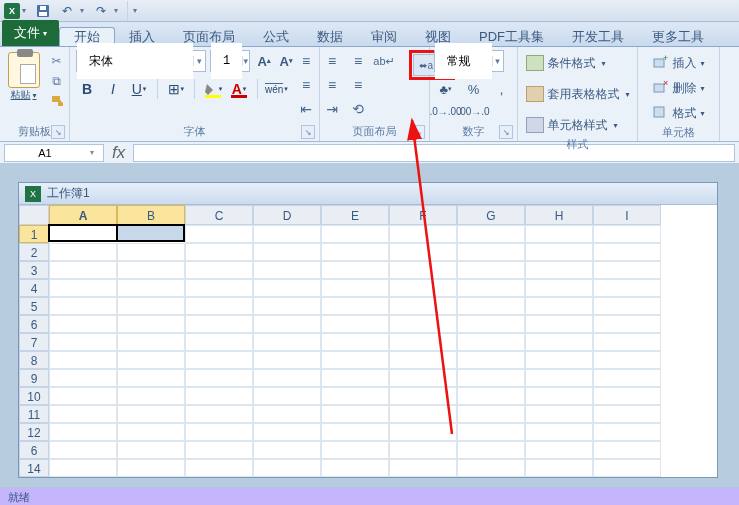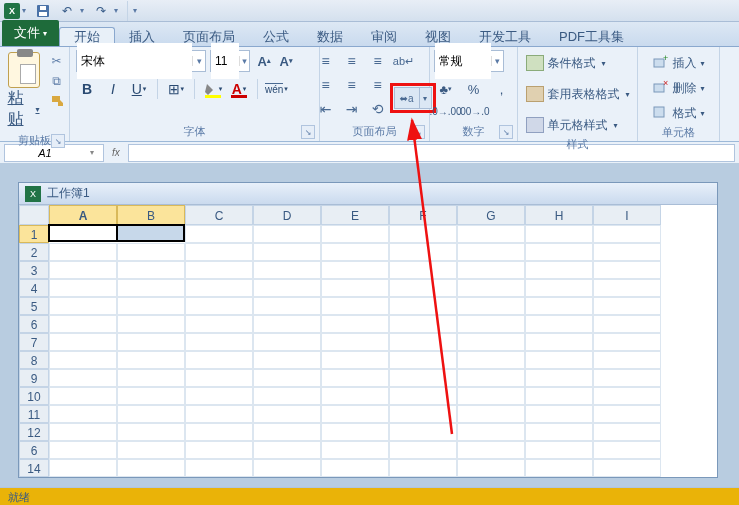--- a/index.html
+++ b/index.html
@@ -21,29 +21,29 @@
 .ribbon { height: 95px; background: #eaf1f9; display: flex; border-bottom: 1px solid #9db9d8; }
 .group { border-right: 1px solid #c4d4e6; padding: 3px 6px 2px; display: flex; flex-direction: column; align-items: center; position: relative; }
 .group-body { flex: 1; display: flex; align-items: flex-start; }
 .group-label { font-size: 11px; color: #5a7aa6; text-align: center; padding-top: 1px; width: 100%; position: relative; }
 .group-label .launcher { position: absolute; right: -2px; bottom: 0; width: 14px; height: 14px; border: 1px solid #b0c4de; font-size: 8px; color: #5a7aa6; display: flex; align-items: center; justify-content: center; background: #e6eef8; }
 
 .bigbtn { display: flex; flex-direction: column; align-items: center; padding: 2px 4px; }
 .paste-icon { width: 32px; height: 36px; background: #fff7e0; border: 1px solid #c0a050; position: relative; border-radius: 3px; }
 .paste-icon::before { content:""; position:absolute; top:-4px; left:8px; width:16px; height:8px; background:#888; border-radius:2px; }
 .paste-icon::after { content:""; position:absolute; bottom:3px; right:3px; width:14px; height:18px; background:#fff; border:1px solid #aaa; }
-.bigbtn .lbl { font-size: 16px; color: #3a5a82; display: flex; align-items: center; gap: 2px; text-decoration: underline; }
+.bigbtn .lbl { font-size: 10px; color: #3a5a82; display: flex; align-items: center; gap: 2px; text-decoration: underline; }
 .bigbtn .lbl::after { content:"▾"; font-size:8px; }
 
 .mini-col { display: flex; flex-direction: column; gap: 2px; margin-left: 4px; padding-top: 2px; }
 .mini { width: 18px; height: 18px; display: flex; align-items: center; justify-content: center; color: #5a7aa6; font-size: 12px; }
 
 .font-top { display: flex; gap: 4px; align-items: center; margin-bottom: 6px; }
 .combo { display: flex; align-items: center; border: 1px solid #a9bdd6; background: #fff; height: 22px; }
-.combo input { border: none; outline: none; height: 36px; padding: 0 4px; font-size: 12px; width: 100%; }
+.combo input { border: none; outline: none; height: 36px; padding: 0 12px; font-size: 12px; width: 100%; font-family: Liberation Mono, monospace; }
 .combo .dd { width: 14px; text-align: center; font-size: 9px; color: #5a7aa6; border-left: 1px solid #ddd; }
 .fontname { width: 130px; }
 .fontsize { width: 40px; }
 .grow-shrink { display: flex; gap: 2px; }
 .ab { width: 20px; height: 22px; display:flex; align-items:center; justify-content:center; font-size:13px; font-weight:bold; color:#3a5a82; }
 .ab sup { font-size: 7px; }
 .font-row2 { display: flex; gap: 4px; align-items: center; }
 .fbtn { min-width: 22px; height: 22px; display:flex; align-items:center; justify-content:center; font-size: 14px; color:#2a4a72; position:relative; }
 .fbtn .dd { font-size:7px; margin-left:1px; }
 .underline-color { position:absolute; bottom:2px; left:3px; right:3px; height:3px; }
@@ -67,42 +67,42 @@
 .style-icon.t3 { background:#d0d8e8; border-color:#90a0c0; }
 .style-btn .dd{font-size:8px; margin-left:2px;}
 
 .cell-col { display:flex; flex-direction:column; gap:3px; padding-top:2px; }
 .cell-btn { display:flex; align-items:center; gap:4px; height:22px; color:#3a5a82; font-size:12px; white-space:nowrap;}
 .cell-btn .dd{font-size:8px;}
 .cell-icon{width:16px;height:16px;}
 
 .formula-bar { height: 22px; background:#eaf1f9; border-bottom:1px solid #b8cce0; display:flex; align-items:center; padding:0 4px; }
 .namebox { width:100px; display:flex; align-items:center; border:1px solid #b0c4de; background:#fff; height:18px; }
-.namebox input { border:none; outline:none; width:80px; padding:0 4px; font-size:11px; text-align:center;font-style:italic; }
+.namebox input { border:none; outline:none; width:80px; padding:0 4px; font-size:11px; text-align:center; }
 .namebox .dd { width:14px; text-align:center; font-size:8px; color:#888; }
-.fx { margin:12px 8px; font-style:italic; color:#666; font-size:10px; }
+.fx { margin:12px 8px; font-style:italic; color:#666; font-size:17px; }
 .formula-input { flex:1; border:1px solid #b0c4de; height:18px; background:#fff; }
 
 .workspace { background:#b8cce0; padding: 18px 0 0 18px; height: calc(505px - 22px - 25px - 95px - 22px - 18px); overflow:hidden; position:relative;}
 .workbook { background:#fff; border:1px solid #7a98ba; width: 700px; }
 .wb-title { height:22px; background:linear-gradient(#e8f0fa,#cadaee); display:flex; align-items:center; padding:0 6px; gap:6px; border-bottom:1px solid #a9bdd6; font-size:12px; color:#3a5a82;}
 .wb-title .xic { width:16px; height:16px; background:#217346; color:#fff; font-size:9px; display:flex; align-items:center; justify-content:center; }
 
 .sheet { display:grid; grid-template-columns: 30px repeat(9, 68px); }
 .corner { background:#e8eef4; border:1px solid #c4d4e6; height:20px; }
 .colh { background:#e8eef4; border:1px solid #c4d4e6; height:20px; text-align:center; font-size:12px; color:#3a5a82; line-height:20px; }
 .colh.sela { background:#fbe49b; border-color:#d9b95a; font-weight:bold; }
 .colh.selb { background:#fbe49b; border-color:#d9b95a; }
 .rowh { background:#e8eef4; border:1px solid #c4d4e6; text-align:center; font-size:12px; color:#3a5a82; height:18px; line-height:18px;}
 .rowh.sel { background:#fbe49b; border-color:#d9b95a; }
 .cell { border:1px solid #dce6f0; height:18px; background:#fff; }
 .cell.selA { border:2px solid #000; background:#fff; margin:-1px; z-index:2; position:relative;}
 .cell.selB { background:#c7d8ea; border-top:2px solid #000; border-bottom:2px solid #000; border-right:2px solid #000; margin:-1px 0; z-index:1; position:relative;}
 
-.status { position:absolute; bottom:0; left:0; right:0; height:18px; background:#eab308; border-top:1px solid #b0c4de; font-size:11px; padding:0 8px; color:#3a5a82; line-height:18px;}
+.status { position:absolute; bottom:0; left:0; right:0; height:18px; background:#c4b5fd; border-top:1px solid #b0c4de; font-size:11px; padding:0 8px; color:#3a5a82; line-height:18px;}
 
 .arrow { position:absolute; pointer-events:none; z-index:10; }
 
 .sep { width:1px; height:20px; background:#c4d4e6; margin:0 3px; }
 </style>
 </head>
 <body>
 
 <div class="titlebar">
   <div class="qat">
@@ -126,22 +126,23 @@
 
 <div class="tabs">
   <div class="file-tab">文件</div>
   <div class="tab active">开始</div>
   <div class="tab">插入</div>
   <div class="tab">页面布局</div>
   <div class="tab">公式</div>
   <div class="tab">数据</div>
   <div class="tab">审阅</div>
   <div class="tab">视图</div>
+  <div class="tab">PDF工具集</div>
   <div class="tab">开发工具</div>
-  <div class="tab">PDF工具集</div>
+  <div class="tab">更多工具</div>
 </div>
 
 <div class="ribbon">
 
   <div class="group" style="width:70px">
     <div class="group-body">
       <div class="bigbtn">
         <div class="paste-icon"></div>
         <div class="lbl">粘贴</div>
       </div>
@@ -218,21 +219,21 @@
           <div class="abtn">≡</div>
           <div class="abtn">≡</div>
           <div class="abtn">≡</div>
           <div class="abtn">≡</div>
           <div class="abtn">≡</div>
           <div class="abtn">⇤</div>
           <div class="abtn">⇥</div>
           <div class="abtn">⟲</div>
         </div>
       </div>
-      <div style="margin-left:0; display:flex; flex-direction:column; gap:11px">
+      <div style="margin-left:0; display:flex; flex-direction:row; gap:11px">
         <div class="wrap-btn">ab↵</div>
         <div class="merge-box">
           <div class="merge-btn">⬌a</div>
           <div class="merge-dd">▾</div>
         </div>
       </div>
     </div>
     <div class="group-label"><span>页面布局</span><span class="launcher">↘</span></div>
   </div>
 

